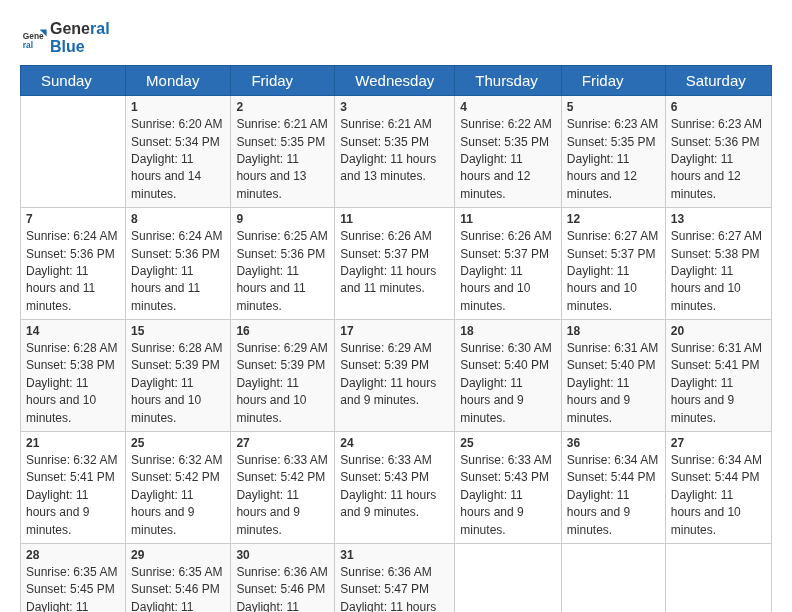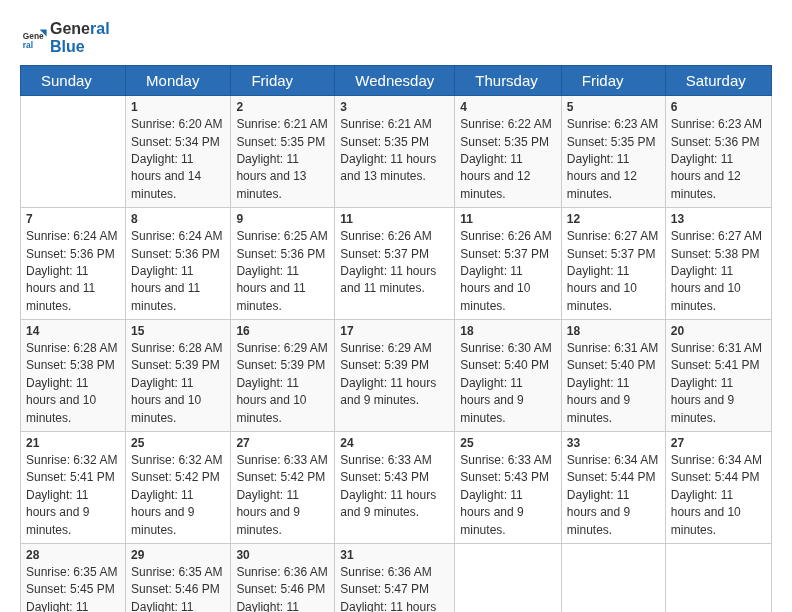--- a/index.html
+++ b/index.html
@@ -321,21 +321,21 @@
       </td>
         <td>
         <span class="day-num">25</span>
         <div class="day-info">
           <span>Sunrise: 6:33 AM</span><br>
           <span>Sunset: 5:43 PM</span><br>
           <span>Daylight: 11 hours and 9 minutes.</span>
         </div>
       </td>
         <td>
-        <span class="day-num">33</span>
+        <span class="day-num">36</span>
         <div class="day-info">
           <span>Sunrise: 6:34 AM</span><br>
           <span>Sunset: 5:44 PM</span><br>
           <span>Daylight: 11 hours and 9 minutes.</span>
         </div>
       </td>
         <td>
         <span class="day-num">27</span>
         <div class="day-info">
           <span>Sunrise: 6:34 AM</span><br>

